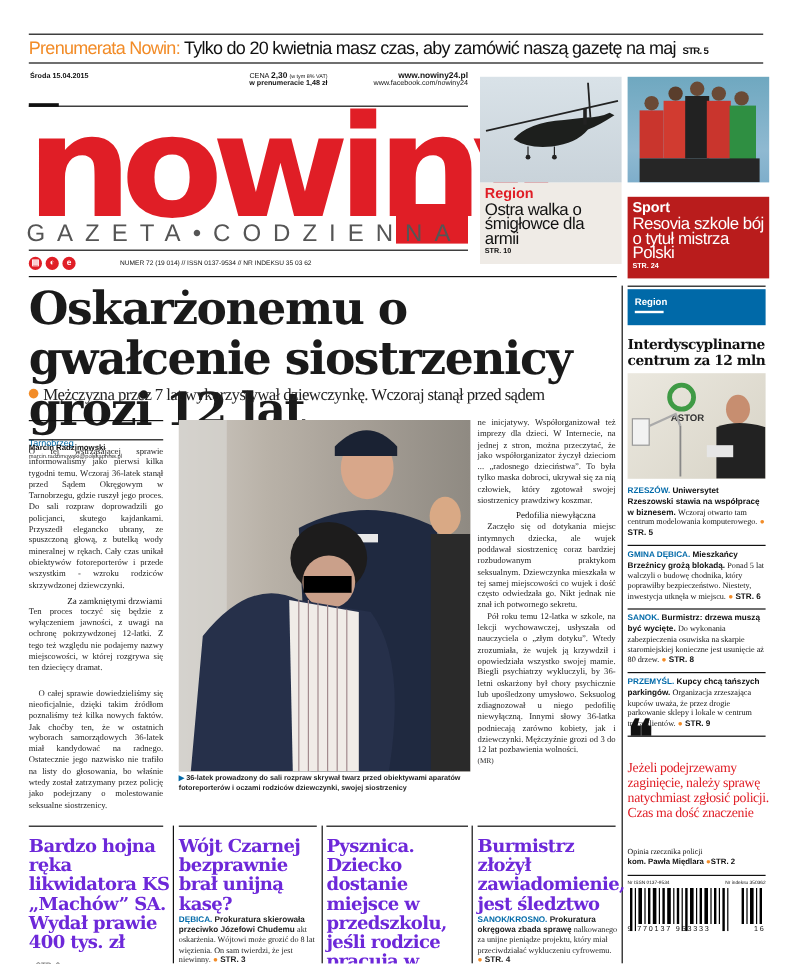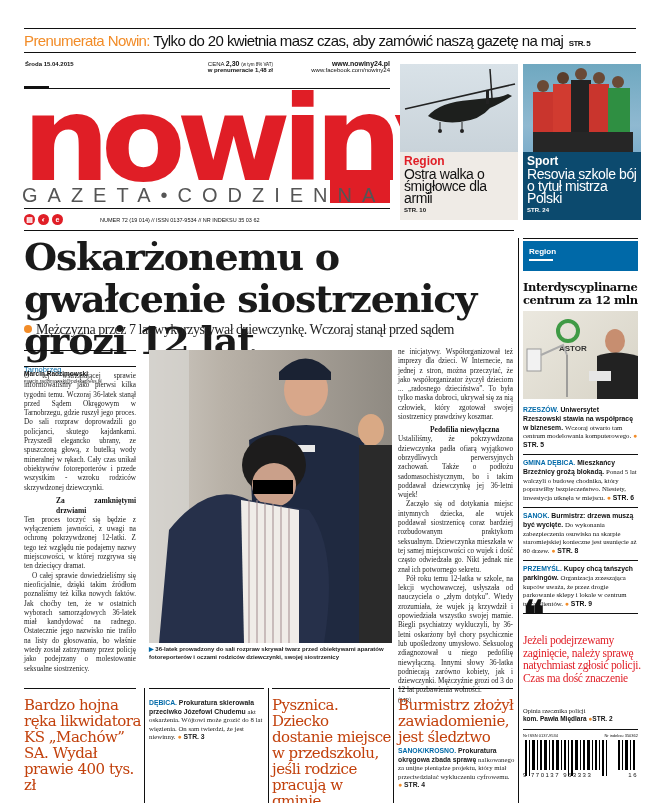--- a/index.html
+++ b/index.html
@@ -31,33 +31,33 @@
   .teaser .body { width: 118px; height: 68px; padding: 3px 4px; }
   .teaser .cat { font-size: 12px; font-weight: bold; line-height: 13px; }
   .teaser .txt { font-size: 14px; line-height: 12px; letter-spacing: -0.4px; }
   .teaser .str { font-size: 6px; font-weight: bold; margin-top: 3px; }
 
   .headline { left: 24px; top: 236px; width: 495px; font-weight: bold; font-size: 38px; line-height: 42px; letter-spacing: -1.2px; color: #1a1a1a; }
   .subline { left: 24px; top: 322px; font-size: 14px; white-space: nowrap; letter-spacing: -0.5px; color: #222; }
   .bullet { display:inline-block; width: 8px; height: 8px; border-radius: 50%; background:#f28c28; margin-right: 4px; vertical-align: 1px; }
 
   .col-text { font-size: 7.2px; line-height: 9.3px; color:#222; text-align: justify; }
-  .subhead { font-size: 7.5px; font-weight:bold; line-height: 10px; color:#111;padding-left:32px; }
+  .subhead { font-size: 7.5px; font-weight:normal; line-height: 10px; color:#111;padding-left:32px; }
 
   .region-hdr { background:#0069a8; color:#fff; font-size: 8px; font-weight:bold; padding: 6px 6px; height: 30px; }
   .region-hdr .bar { width: 24px; height: 2px; background:#fff; margin-top: 3px; }
   .side-item { font-size: 6.8px; line-height: 8.8px; }
   .side-item .place { color: #0069a8; font-weight: bold; }
   .side-item .lead { font-weight: bold; }
   .side-item .str { font-weight:bold; color:#111; }
   .odot { color:#f28c28; }
 
   .quote { color:#e01e26; font-size: 11.5px; line-height: 12.5px; letter-spacing: -0.3px; }
 
-  .bottom-title { font-weight:normal; font-size: 15px; line-height: 16px; letter-spacing: -0.5px; color:#c2410c; }
+  .bottom-title { font-weight:bold; font-size: 15px; line-height: 16px; letter-spacing: -0.5px; color:#6d28d9; }
   .btm-str { font-size: 6.5px; font-weight: bold; }
   .btm-txt { font-size: 6.8px; line-height: 8.6px; color:#222; }
   .btm-txt .place { color:#0069a8; font-weight:bold; }
   .vline { position:absolute; width: 1px; background:#111; }
 </style>
 </head>
 <body>
 
 <div class="hr" style="left:24px; top:28px; width:612px;"></div>
 <div class="abs promo">
@@ -126,42 +126,42 @@
         <rect x="30" y="20" width="20" height="48" fill="#d13b30"></rect>
       <circle cx="58" cy="10" r="6" fill="#6a4a36"></circle>
         <rect x="48" y="16" width="20" height="52" fill="#222"></rect>
       <circle cx="76" cy="14" r="6" fill="#6a4a36"></circle>
         <rect x="66" y="20" width="20" height="48" fill="#c9352d"></rect>
       <circle cx="95" cy="18" r="6" fill="#6a4a36"></circle>
         <rect x="85" y="24" width="22" height="46" fill="#2f8f42"></rect>
       <rect x="10" y="68" width="100" height="20" fill="#262626"></rect>
     </svg>
   </div>
-  <div class="body" style="background:#0c4a6e; color:#fff;">
+  <div class="body" style="background:#b91c1c; color:#fff;margin-top:12px;">
     <div class="cat" style="color:#fff;">Sport</div>
     <div class="txt">Resovia szkole bój o tytuł mistrza Polski</div>
     <div class="str">STR. 24</div>
   </div>
 </div>
 
 <div class="abs headline serif">Oskarżonemu o gwałcenie siostrzenicy grozi 12 lat</div>
 <div class="abs subline serifL">
   <span class="bullet"></span><span>Mężczyzna przez 7 lat wykorzystywał dziewczynkę. Wczoraj stanął przed sądem</span>
 </div>
 
 <div class="hr" style="left:24px; top:350px; width:112px;"></div>
 <div class="abs" style="left:24px; top:365px; width:112px; font-size:7.5px; font-weight:normal; color:#0069a8;">Tarnobrzeg</div>
 <div class="hr" style="left:24px; top:366px; width:112px;"></div>
 <div class="abs" style="left:24px; top:370px; font-size:6.5px; font-weight:bold;">Marcin Radzimowski</div>
 <div class="abs" style="left:24px; top:379px; font-size:4.8px; color:#333;">marcin.radzimowski@polskapress.pl</div>
 <div class="abs col-text serifL" style="left:24px; top:372px; width:112px;">
   <p>O tej wstrząsającej sprawie informowaliśmy jako pierwsi kilka tygodni temu. Wczoraj 36-latek stanął przed Sądem Okręgowym w Tarnobrzegu, gdzie ruszył jego proces. Do sali rozpraw doprowadzili go policjanci, skutego kajdankami. Przyszedł elegancko ubrany, ze spuszczoną głową, z butelką wody mineralnej w rękach. Cały czas unikał obiektywów fotoreporterów i przede wszystkim - wzroku rodziców skrzywdzonej dziewczynki.</p>
   <div class="subhead" style="margin-top:3px;">Za zamkniętymi drzwiami</div>
   <p>Ten proces toczyć się będzie z wyłączeniem jawności, z uwagi na ochronę pokrzywdzonej 12-latki. Z tego też względu nie podajemy nazwy miejscowości, w której rozgrywa się ten dziecięcy dramat.</p>
-  <p style="text-indent:8px;">O całej sprawie dowiedzieliśmy się nieoficjalnie, dzięki takim źródłom poznaliśmy też kilka nowych faktów. Jak choćby ten, że w ostatnich wyborach samorządowych 36-latek miał kandydować na radnego. Ostatecznie jego nazwisko nie trafiło na listy do głosowania, bo właśnie wtedy został zatrzymany przez policję jako podejrzany o molestowanie seksualne siostrzenicy.</p>
+  <p style="text-indent:8px;margin-top:12px;">O całej sprawie dowiedzieliśmy się nieoficjalnie, dzięki takim źródłom poznaliśmy też kilka nowych faktów. Jak choćby ten, że w ostatnich wyborach samorządowych 36-latek miał kandydować na radnego. Ostatecznie jego nazwisko nie trafiło na listy do głosowania, bo właśnie wtedy został zatrzymany przez policję jako podejrzany o molestowanie seksualne siostrzenicy.</p>
 </div>
 
 <div class="abs" style="left:149px; top:350px; width:243px; height:293px; overflow:hidden; background: linear-gradient(90deg,#cfcac3 0%,#b9b2a8 30%,#a7a097 60%,#8f8a82 100%);">
   <svg width="243" height="293" viewBox="0 0 243 293">
     <rect x="0" y="0" width="40" height="293" fill="#d7d5d2" opacity="0.7"></rect>
 
     <ellipse cx="157" cy="40" rx="22" ry="26" fill="#d8a78a"></ellipse>
     <path d="M130,22 Q157,-5 182,22 L182,30 L130,30 Z" fill="#1a2233"></path>
     <path d="M100,90 Q157,60 215,90 L230,293 L110,293 Z" fill="#1f2940"></path>
     <rect x="140" y="95" width="26" height="7" fill="#e9e9e9"></rect>
@@ -185,21 +185,20 @@
   </svg>
 </div>
 <div class="abs" style="left:149px; top:645px; width:245px; font-size:6px; font-weight:bold; line-height:8px; color:#222;">
   <span style="color:#0069a8;">▶</span>
   <span>36-latek prowadzony do sali rozpraw skrywał twarz przed obiektywami aparatów fotoreporterów i oczami rodziców dziewczynki, swojej siostrzenicy</span>
 </div>
 
 <div class="abs col-text serifL" style="left:398px; top:348px; width:115px;">
   <p>ne inicjatywy. Współorganizował też imprezy dla dzieci. W Internecie, na jednej z stron, można przeczytać, że jako współorganizator życzył dzieciom ... „radosnego dzieciństwa”. To była tylko maska dobroci, ukrywał się za nią człowiek, który zgotował swojej siostrzenicy prawdziwy koszmar.</p>
   <div class="subhead" style="margin-top:3px;">Pedofilia niewyłączna</div>
-  <p>Ustaliliśmy, że pokrzywdzona dziewczynka padła ofiarą wyjątkowo obrzydliwych perwersyjnych zachowań. Także o podłożu sadomasochistycznym, bo i takim poddawał dziewczynkę jej 36-letni wujek!</p>
   <p style="text-indent:8px;">Zaczęło się od dotykania miejsc intymnych dziecka, ale wujek poddawał siostrzenicę coraz bardziej rozbudowanym praktykom seksualnym. Dziewczynka mieszkała w tej samej miejscowości co wujek i dość często odwiedzała go. Nikt jednak nie znał ich potwornego sekretu.</p>
   <p style="text-indent:8px;">Pół roku temu 12-latka w szkole, na lekcji wychowawczej, usłyszała od nauczyciela o „złym dotyku”. Wtedy zrozumiała, że wujek ją krzywdził i opowiedziała wszystko swojej mamie. Biegli psychiatrzy wykluczyli, by 36-letni oskarżony był chory psychicznie lub upośledzony umysłowo. Seksuolog zdiagnozował u niego pedofilię niewyłączną. Innymi słowy 36-latka podniecają zarówno kobiety, jak i dziewczynki. Mężczyźnie grozi od 3 do 12 lat pozbawienia wolności.</p>
   <div style="font-size:6px;">(MR)</div>
 </div>
 
 <div class="vline" style="left:518px; top:238px; height:565px;"></div>
 <div class="hr" style="left:523px; top:238px; width:115px;"></div>
 <div class="abs region-hdr" style="left:523px; top:241px; width:115px;">
   <div>Region</div>
   <div class="bar"></div>
@@ -307,20 +306,21 @@
 <div class="vline" style="left:144px; top:688px; height:115px;"></div>
 <div class="vline" style="left:268px; top:688px; height:115px;"></div>
 <div class="vline" style="left:393px; top:688px; height:115px;"></div>
 
 <div class="abs" style="left:24px; top:697px; width:118px;">
   <div class="bottom-title serif">Bardzo hojna ręka likwidatora KS „Machów” SA. Wydał prawie 400 tys. zł</div>
   <div class="btm-str" style="margin-top:9px;"><span class="odot">●</span> <span>STR. 3</span></div>
 </div>
 
 <div class="abs" style="left:149px; top:697px; width:117px;">
+  <div class="bottom-title serif">Wójt Czarnej bezprawnie brał unijną kasę?</div>
   <div class="btm-txt" style="margin-top:2px;">
     <span class="place">DĘBICA.</span>
     <b>Prokuratura skierowała przeciwko Józefowi Chudemu</b>
     <span class="serifL">akt oskarżenia. Wójtowi może grozić do 8 lat więzienia. On sam twierdzi, że jest niewinny.</span>
     <span class="odot">●</span>
     <b>STR. 3</b>
   </div>
 </div>
 
 <div class="abs" style="left:272px; top:697px; width:120px;">

